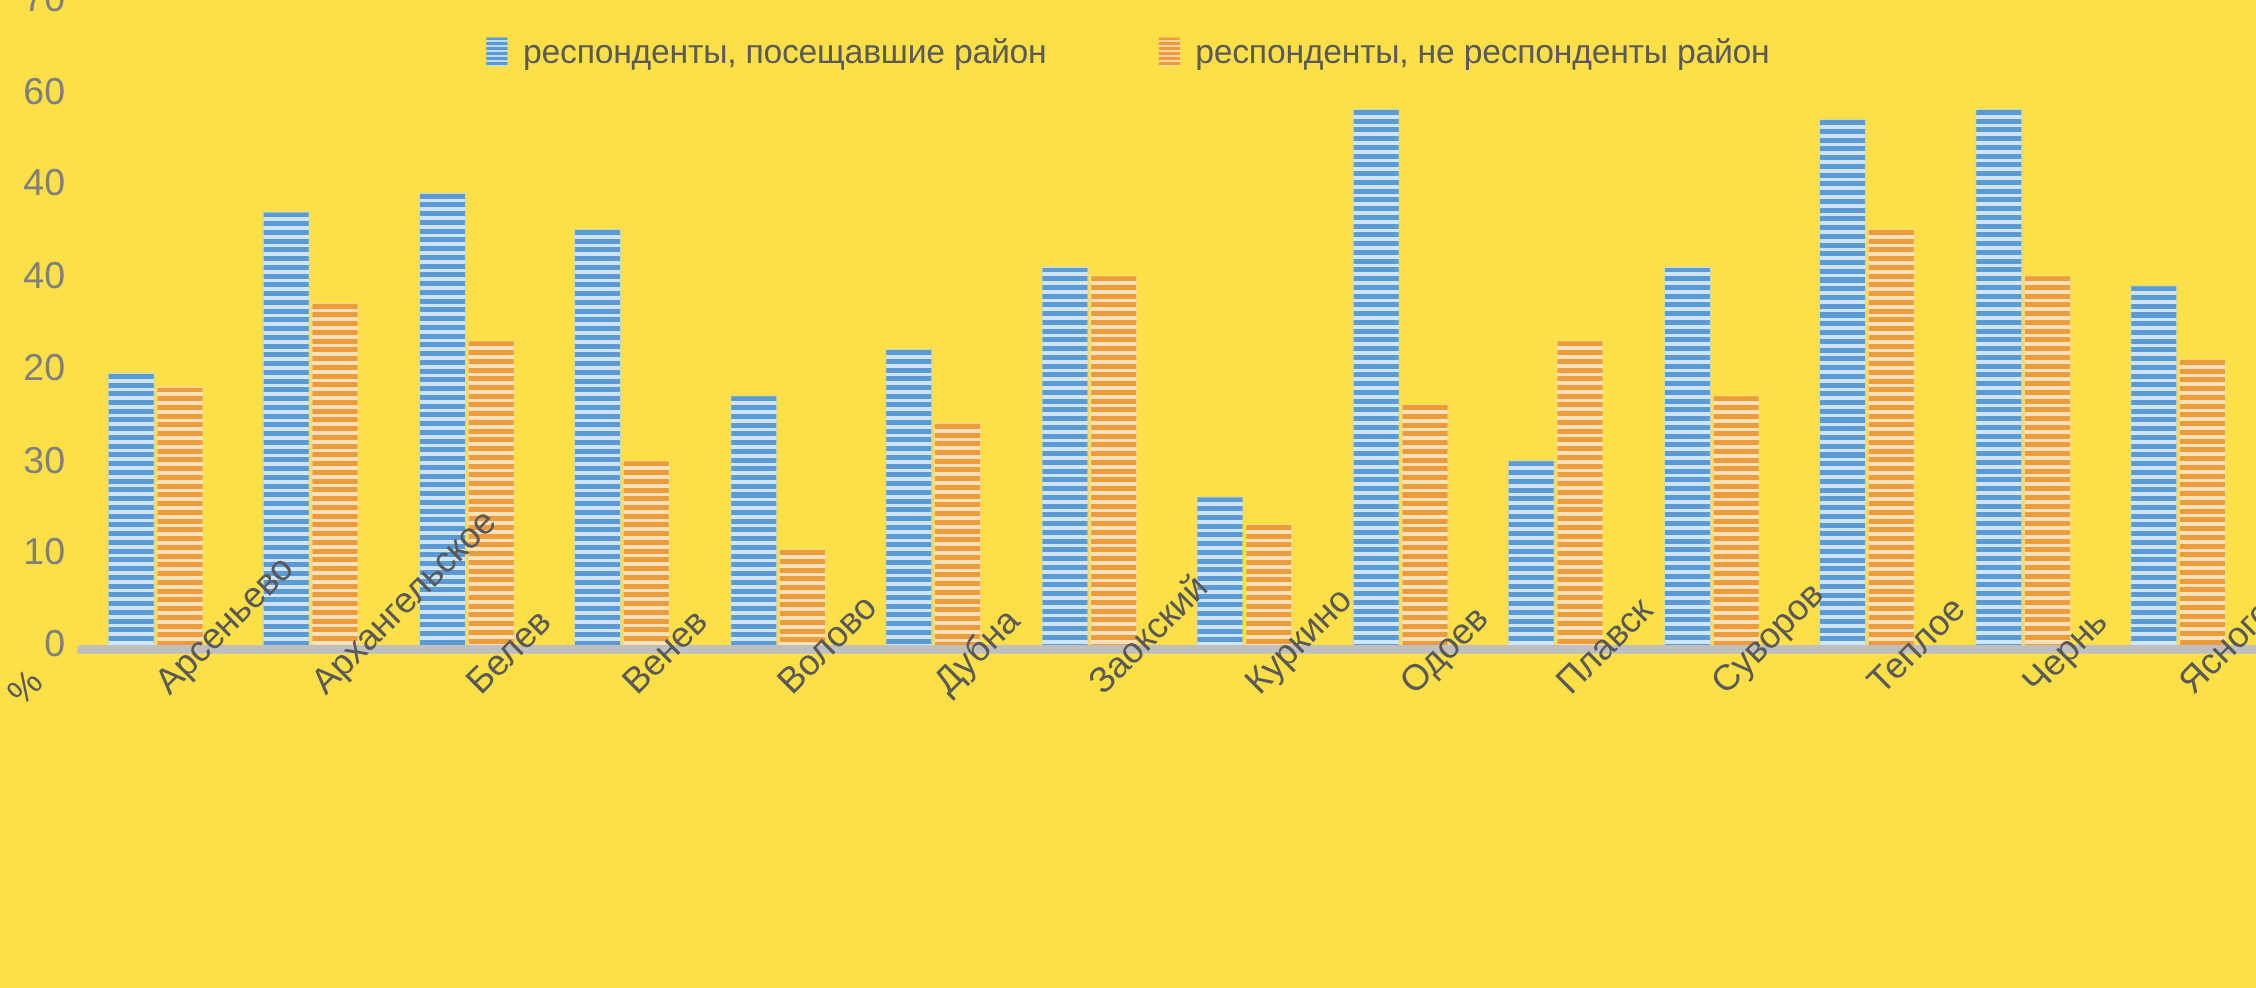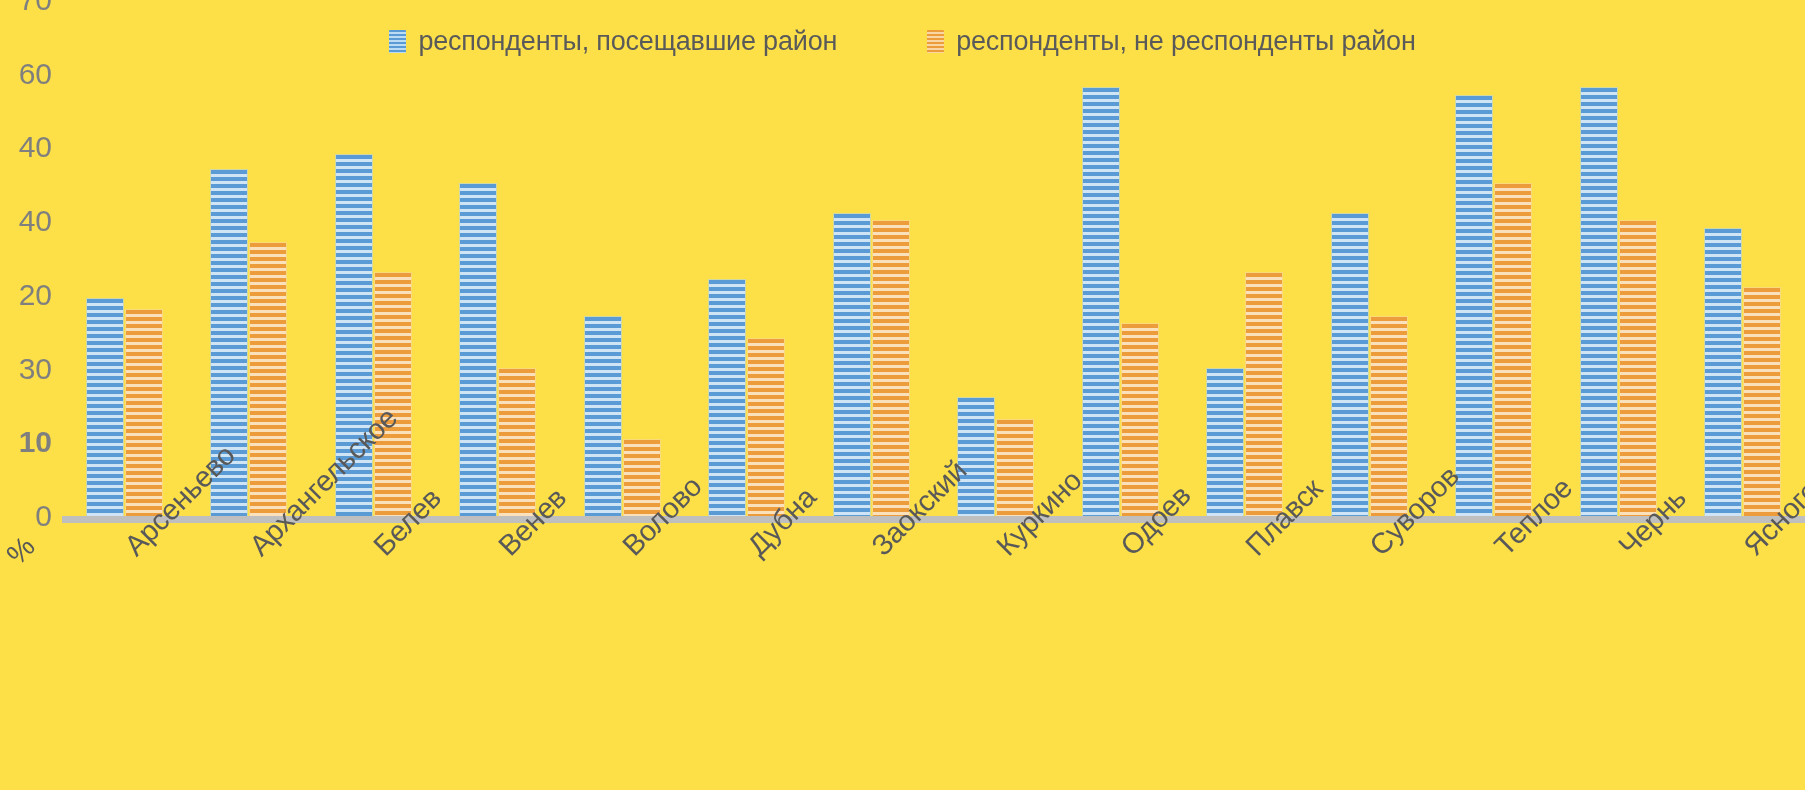--- a/index.html
+++ b/index.html
@@ -182,21 +182,21 @@
       </div>
     </div>
 
   <div id="y-axis">
       <div class="y-tick" style="top: 0px;">70</div>
       <div class="y-tick" style="top: 73.7143px;">60</div>
       <div class="y-tick" style="top: 147.429px;">40</div>
       <div class="y-tick" style="top: 221.143px;">40</div>
       <div class="y-tick" style="top: 294.857px;">20</div>
       <div class="y-tick" style="top: 368.571px;">30</div>
-      <div class="y-tick" style="top: 442.286px; font-weight: bold;">10</div>
+      <div class="y-tick" style="top: 442.286px;">10</div>
       <div class="y-tick" style="top: 516px;">0</div>
     </div>
 
   <div id="plot">
     <div id="bars">
         <div class="group">
           <div class="bar blue" style="height: 217.457px;"></div>
           <div class="bar orange" style="height: 206.4px;"></div>
         </div>
         <div class="group">

